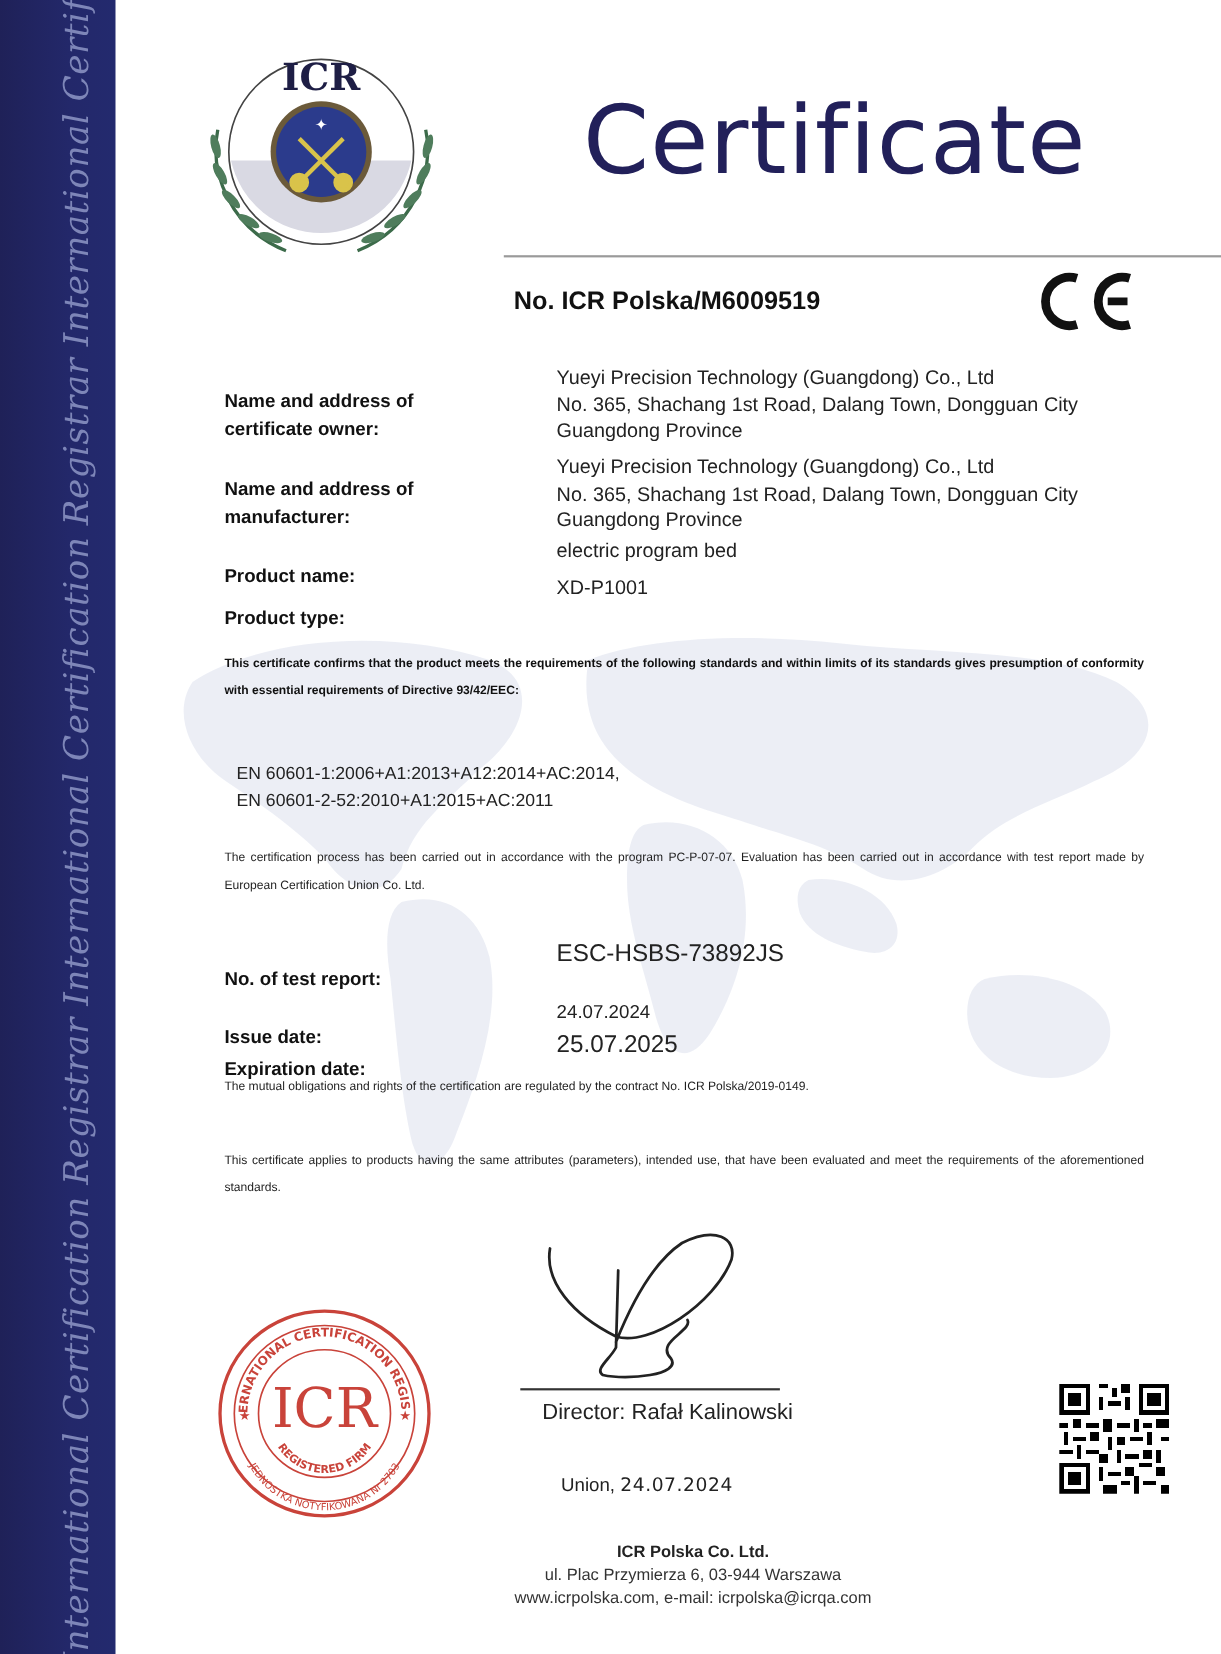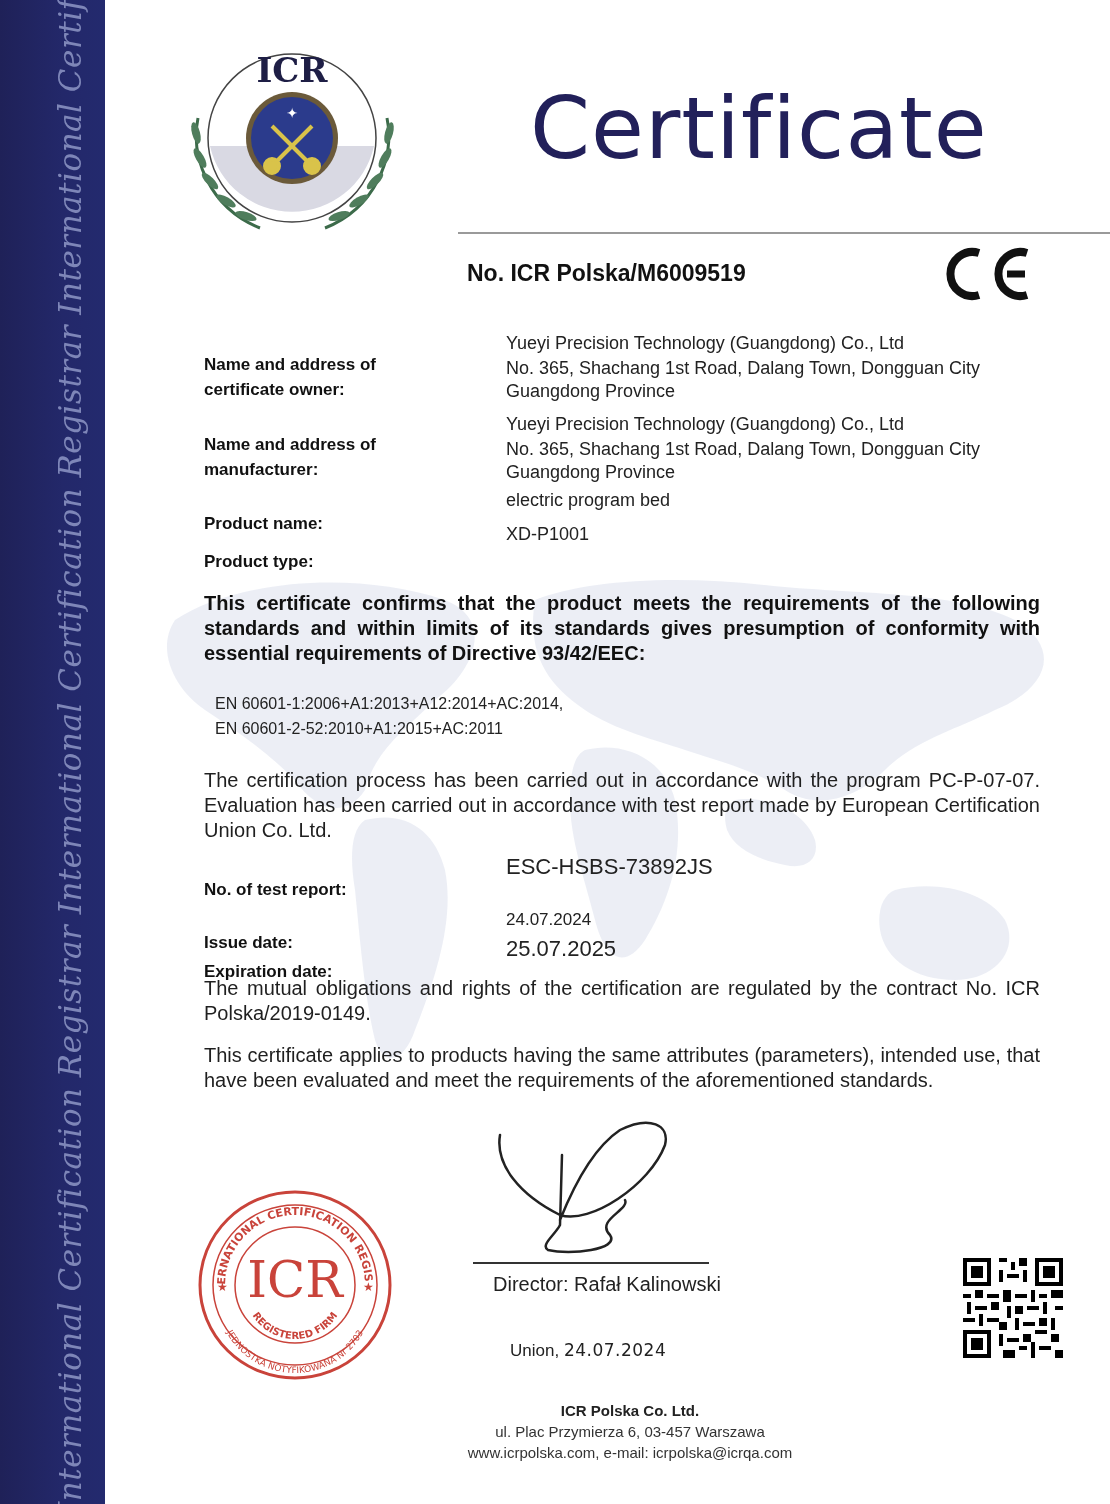--- a/index.html
+++ b/index.html
@@ -29,21 +29,21 @@
     font-family: "DejaVu Sans", sans-serif; font-size: 86px; color: #22205a; letter-spacing: 1px;
   }
   .title-rule { position: absolute; left: 458px; top: 232px; width: 652px; height: 2px; background: #9a9a9a; }
 
   .cert-no { position: absolute; left: 467px; top: 260px; font-size: 23px; font-weight: bold; color: #111; }
   .ce-mark { position: absolute; left: 945px; top: 247px; width: 88px; height: 54px; }
 
   .field-label { position: absolute; left: 204px; font-size: 17px; font-weight: bold; line-height: 25px; color: #111; margin-top: 20px; }
   .field-value { position: absolute; left: 506px; font-size: 18px; line-height: 23px; color: #222; }
 
-  .para { position: absolute; left: 204px; width: 836px; font-size: 20px; line-height: 25px; text-align: justify; color: #1f1f1f; }
+  .para { position: absolute; left: 204px; width: 836px; font-size: 11px; line-height: 25px; text-align: justify; color: #1f1f1f; }
   .para.bold { font-weight: bold; color: #111; }
   .std { position: absolute; left: 215px; font-size: 16px; line-height: 25px; color: #222; }
 
   .stamp { position: absolute; left: 195px; top: 1185px; width: 200px; height: 200px; }
   .signature { position: absolute; left: 480px; top: 1105px; width: 210px; height: 150px; }
   .sig-line { position: absolute; left: 473px; top: 1262px; width: 236px; height: 2px; background: #333; }
   .director { position: absolute; left: 493px; top: 1273px; font-size: 20px; color: #222; }
   .warsaw { position: absolute; left: 510px; top: 1340px; font-size: 17px; color: #222; }
   .warsaw .d { font-family: "DejaVu Sans", sans-serif; font-size: 17px; letter-spacing: 0.5px; }
 
@@ -239,15 +239,15 @@
       <rect x="10" y="23" width="3" height="2"></rect>
     <rect x="14" y="22" width="2" height="1"></rect>
       <rect x="17" y="21" width="1" height="4"></rect>
       <rect x="19" y="22" width="3" height="1"></rect>
     <rect x="23" y="23" width="2" height="2"></rect>
   </g>
 </svg>
 
 <div class="footer">
   <div class="name">ICR Polska Co. Ltd.</div>
-  <div>ul. Plac Przymierza 6, 03-457 Warszawa</div>
+  <div>ul. Plac Przymierza 6, 03-944 Warszawa</div>
   <div>www.icrpolska.com, e-mail: icrpolska@icrqa.com</div>
 </div>
 
 </body></html>

